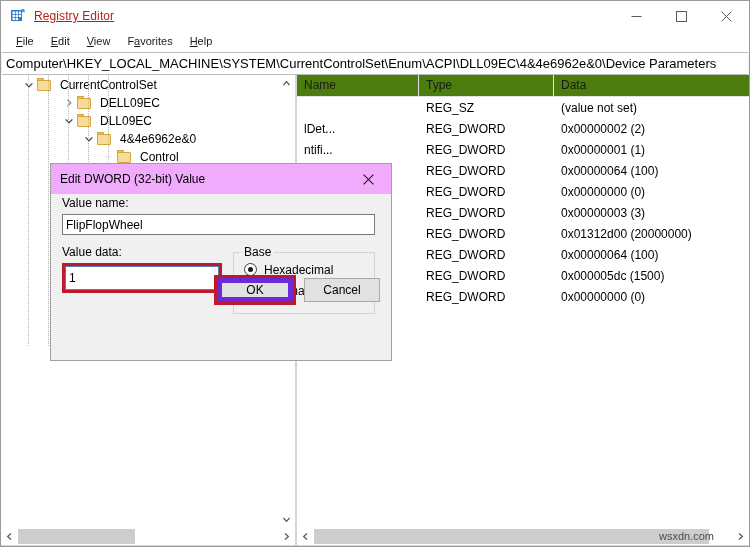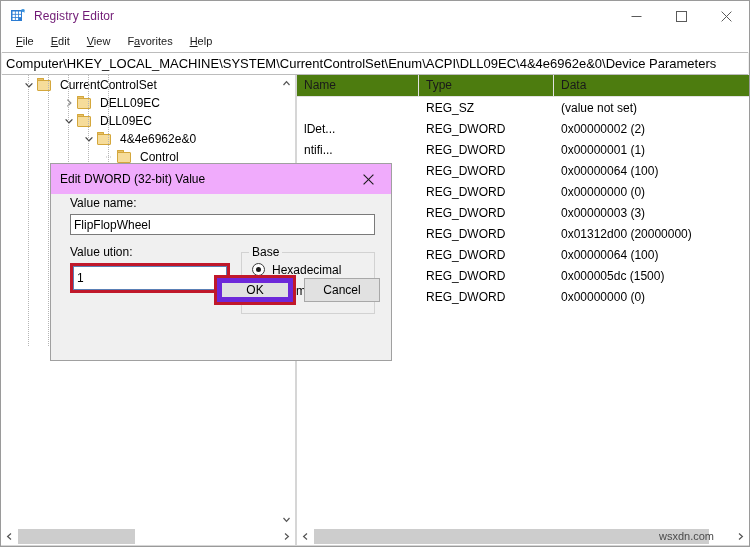--- a/index.html
+++ b/index.html
@@ -39,22 +39,23 @@
   .title-icon {
     width: 16px;
     height: 16px;
     margin-left: 9px;
     margin-right: 8px;
     position: relative;
     flex: 0 0 auto;
   }
   .title-text {
     font-size: 12px;
-    color: #701a75;
+    color: #b91c1c;
     letter-spacing: .1px;
+    text-decoration: underline;
   }
   .win-buttons {
     position: absolute;
     right: 0;
     top: 0;
     height: 30px;
     display: flex;
   }
   .win-btn {
     width: 45px;
@@ -330,21 +331,20 @@
   .dlg-close {
     position: absolute;
     right: 0; top: 0;
     width: 45px; height: 30px;
     display: flex; align-items: center; justify-content: center;
     color: #1a1a1a;
   }
   .dlg-body {
     padding: 2px 16px 0 11px;
     position: relative;
-    margin-left: 8px;
   }
   .field-label {
     font-size: 12px;
     color: #000;
     margin-bottom: 3px;
     line-height: 15px;
   }
   .text-input {
     box-sizing: border-box;
     width: 100%;
@@ -812,21 +812,21 @@
               <line x1="10.4" y1="0.6" x2="0.6" y2="10.4" stroke="currentColor" stroke-width="1.1"></line>
             </svg>
         </div>
       </div>
       <div class="dlg-body">
         <div class="field-label">Value name:</div>
         <input class="text-input" type="text" value="FlipFlopWheel" style="">
 
         <div class="row-2">
           <div class="col-left">
-            <div class="field-label">Value ution:</div>
+            <div class="field-label">Value data:</div>
             <div class="hl-box valdata-wrap">
               <input class="text-input" type="text" value="1" style="">
             </div>
           </div>
           <div class="col-right">
             <div class="groupbox">
               <div class="gtitle">Base</div>
               <div class="radio-row">
                 <div class="radio checked"></div>
                 <span>Hexadecimal</span>

